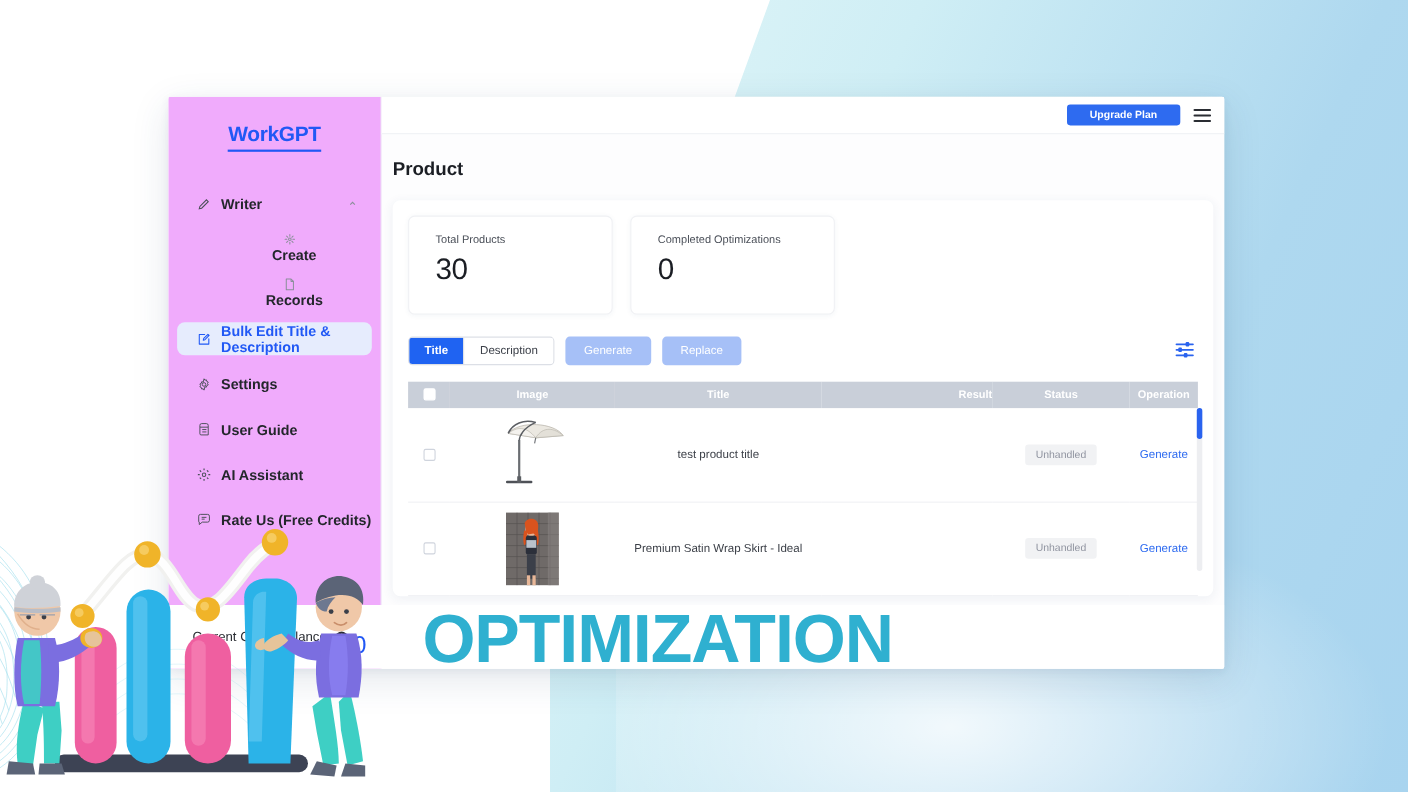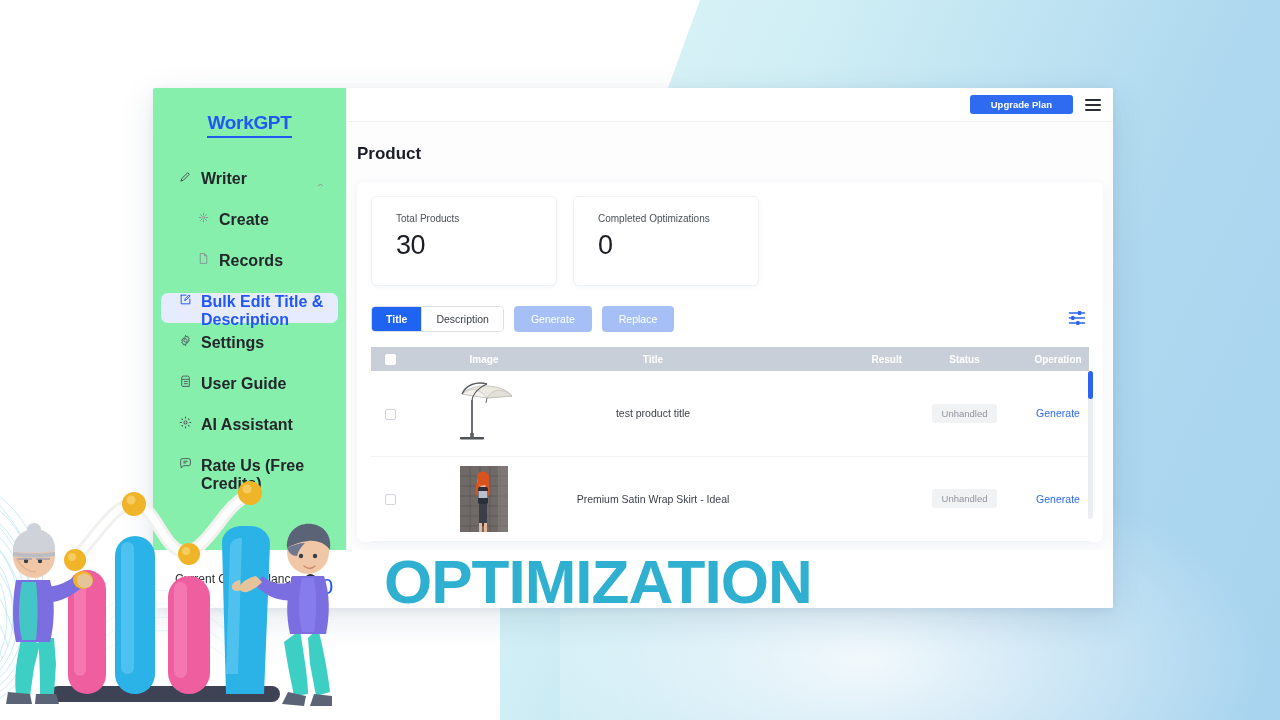--- a/index.html
+++ b/index.html
@@ -34,40 +34,40 @@
     position:absolute; left:153px; top:88px; width:960px; height:520px;
     background:#ffffff;
     box-shadow:0 10px 34px rgba(40,70,110,.13), 0 2px 8px rgba(40,70,110,.07);
     border-radius:2px;
     overflow:hidden;
   }
 
   
   #sidebar {
     position:absolute; left:0; top:0; width:194px; height:100%;
-    background:#86efac;
+    background:#f0abfc;
     border-right:1px solid #eef1f5;
   }
   #logo {
     margin:24px 0 0 0; text-align:center;
   }
   #logo .logo-text {
     font-size:19px; font-weight:bold; color:#2158f5;
     letter-spacing:-.3px; display:inline-block;
     border-bottom:2.5px solid #2158f5; padding-bottom:2px;
   }
   .nav { margin-top:32px; }
   .nav-item {
-    display:flex; 
+    display:flex; align-items:center;
     height:30px; margin:0 8px 11px 8px;
     padding-left:18px; border-radius:7px;
-    font-size:16px; font-weight:bold; color:#23262b;
+    font-size:13px; font-weight:bold; color:#23262b;
     cursor:pointer; position:relative;
   }
-  .nav-item.sub { padding-left:36px; }
+  .nav-item.sub { padding-left:36px;flex-direction:column; }
   .nav-item.active { background:#e6ecfd; color:#2158f5; }
   .nav-ico {
     width:13px; height:13px; margin-right:9px;
     display:inline-flex; align-items:center; justify-content:center;
     flex:0 0 13px;
   }
   .nav-ico svg { width:13px; height:13px; display:block; }
   .chev {
     position:absolute; right:14px; top:50%; transform:translateY(-50%);
     width:7px; height:7px;

